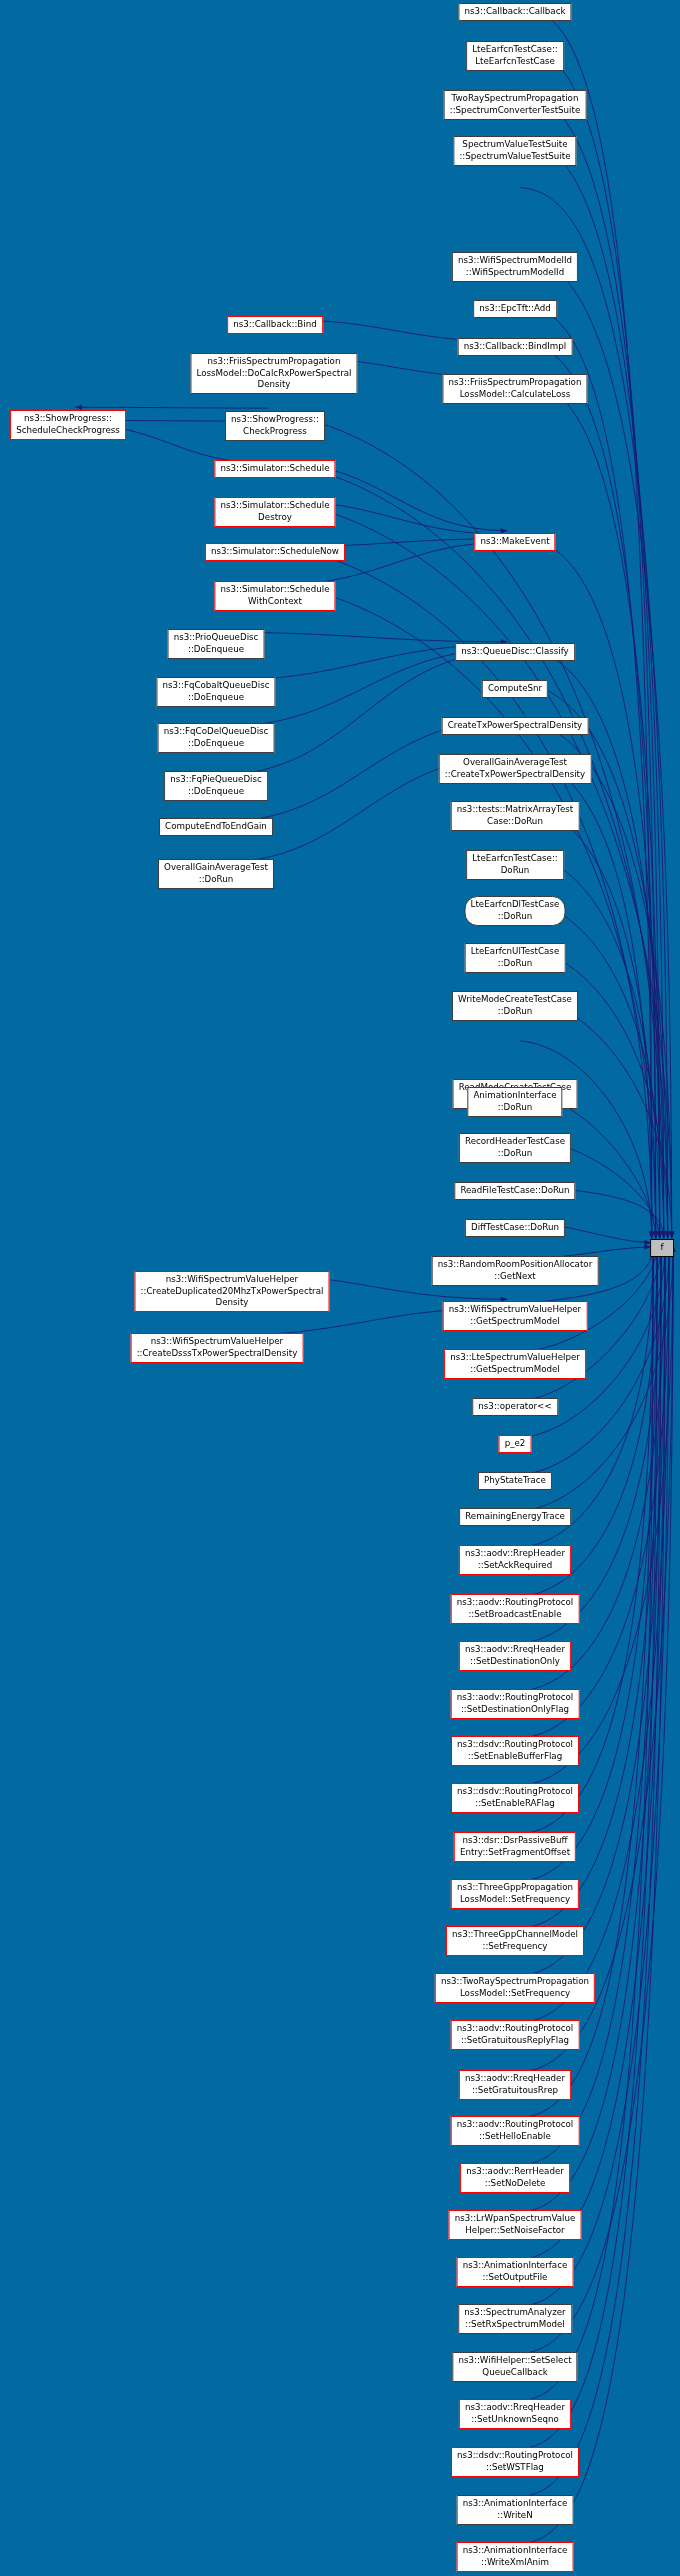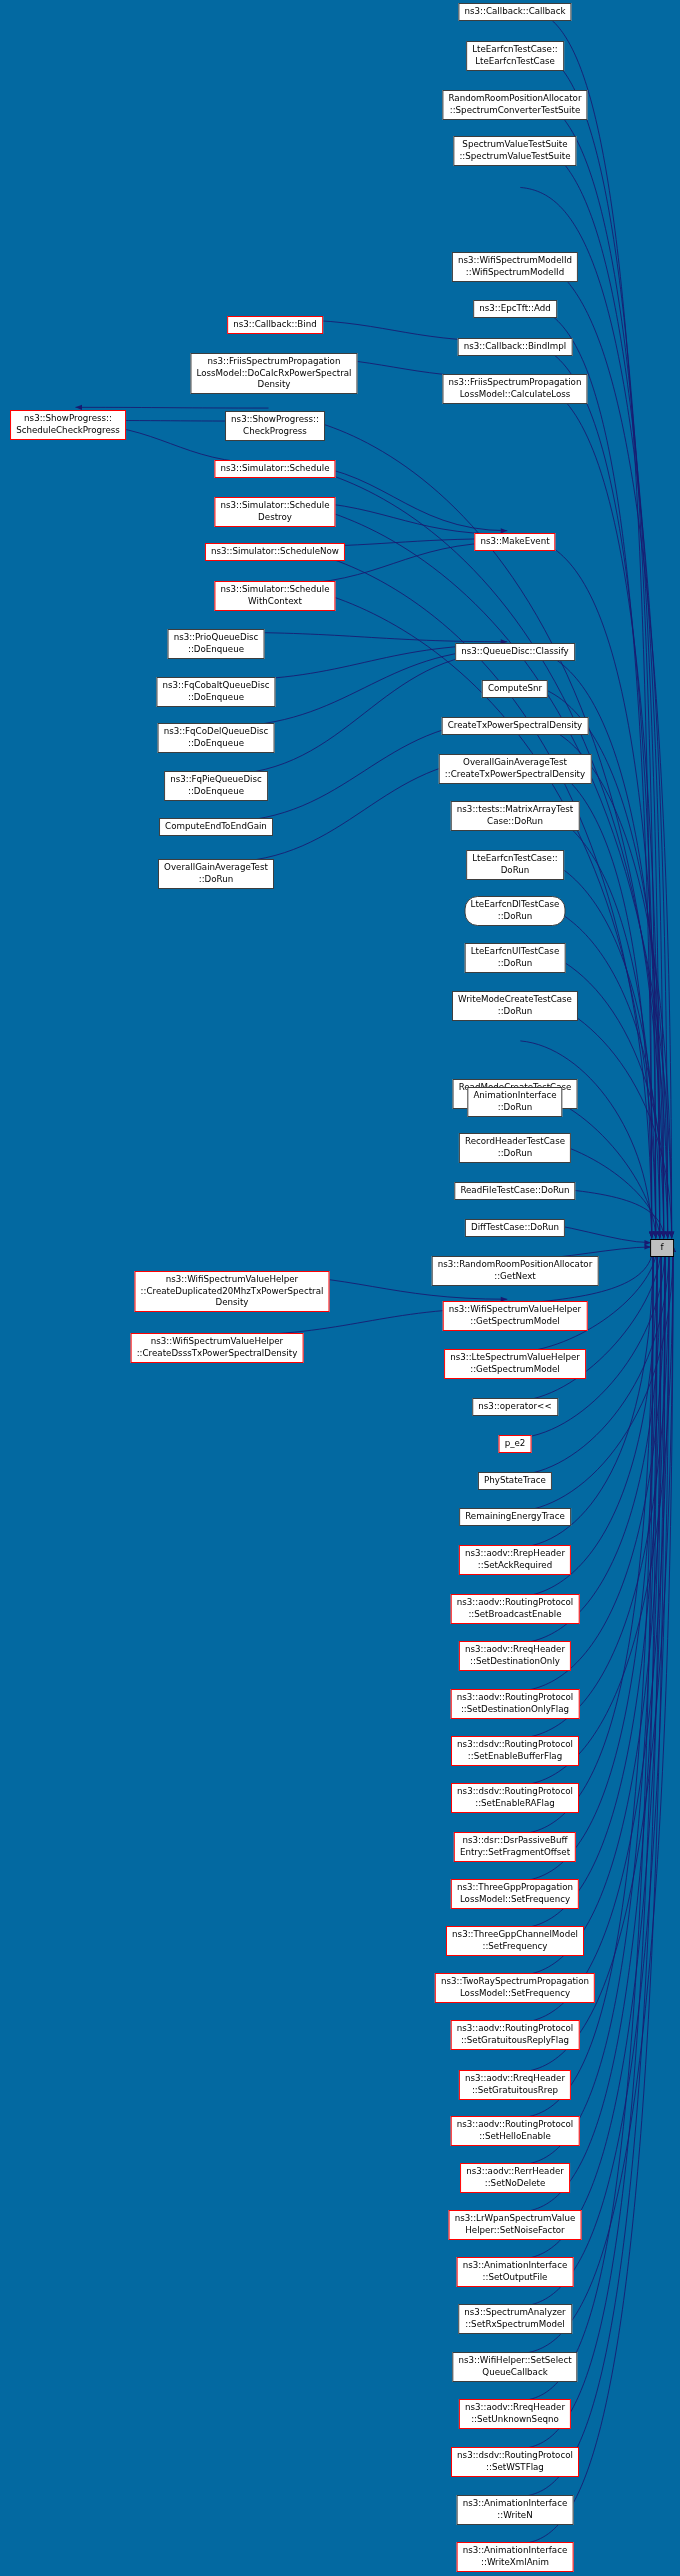--- a/index.html
+++ b/index.html
@@ -170,21 +170,21 @@
       <polygon points="916.5,1715 913,1724 920,1724" fill="#191970"></polygon>
     </svg>
     <div class="node plain" style="left: 515px; top: 2.9px;">
       <div class="ln">ns3::Callback::Callback</div>
     </div>
     <div class="node plain" style="left: 515px; top: 41px;">
       <div class="ln">LteEarfcnTestCase::</div>
       <div class="ln">LteEarfcnTestCase</div>
     </div>
     <div class="node plain" style="left: 515px; top: 90px;">
-      <div class="ln">RandomRoomPositionAllocator</div>
+      <div class="ln">TwoRaySpectrumPropagation</div>
       <div class="ln">::SpectrumConverterTestSuite</div>
     </div>
     <div class="node plain" style="left: 515px; top: 136px;">
       <div class="ln">SpectrumValueTestSuite</div>
       <div class="ln">::SpectrumValueTestSuite</div>
     </div>
     <div class="node plain" style="left: 515px; top: 252px;">
       <div class="ln">ns3::WifiSpectrumModelId</div>
       <div class="ln">::WifiSpectrumModelId</div>
     </div>

